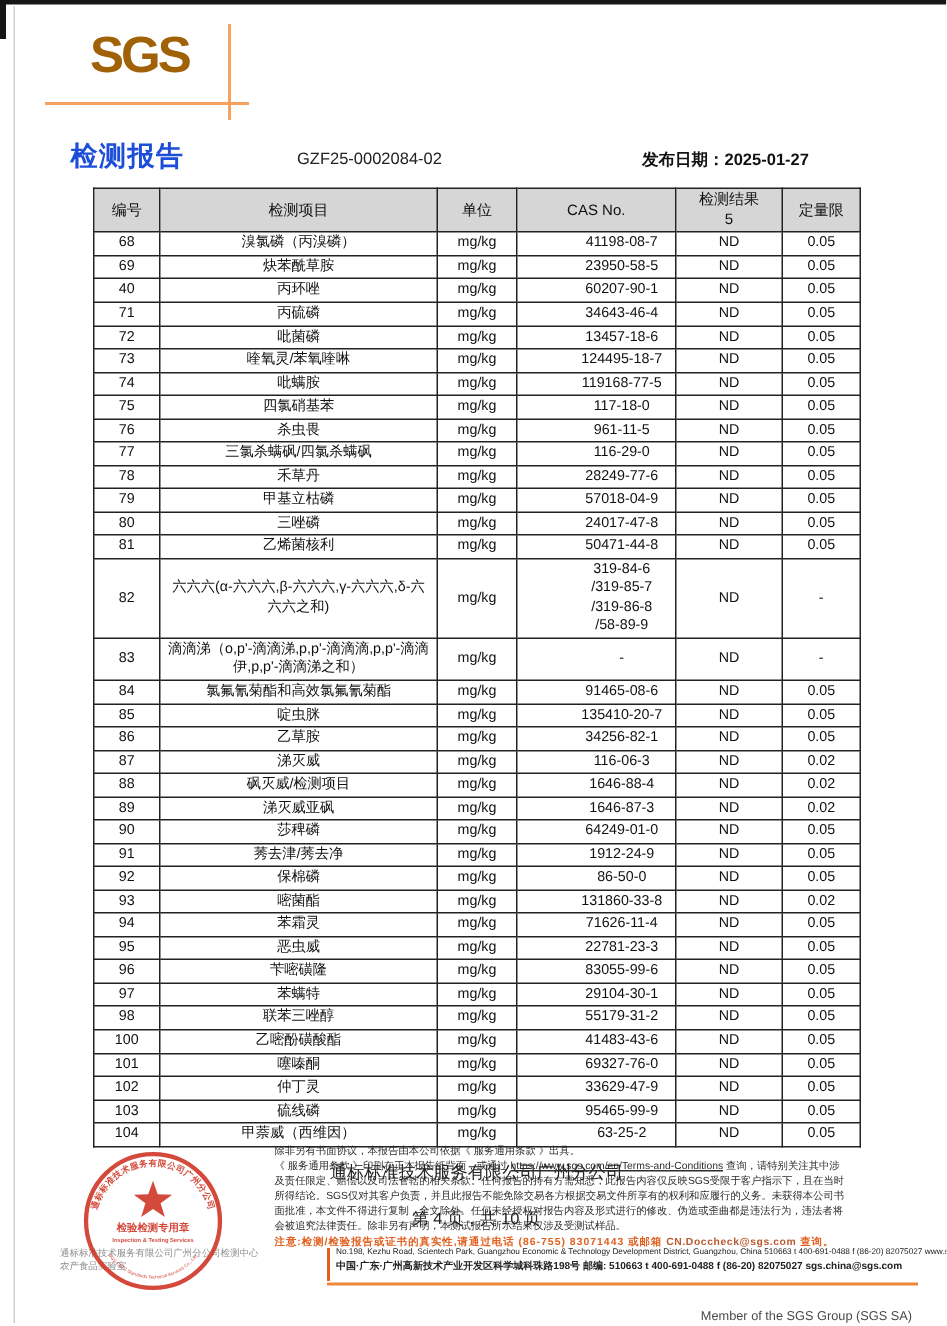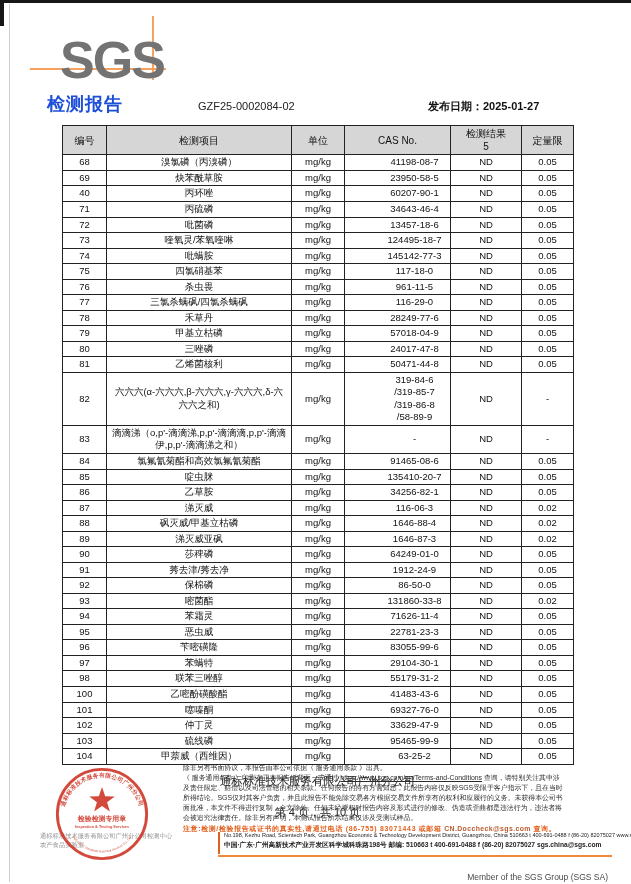--- a/index.html
+++ b/index.html
@@ -8,22 +8,22 @@
     font-family:"Liberation Sans","DejaVu Sans",sans-serif; color:#1a1a1a;
     overflow:hidden;
   }
   
   .top-edge   { position:absolute; top:0; left:0; width:631px; height:3px; background:#161616; }
   .corner-edge{ position:absolute; top:0; left:0; width:4px; height:26px; background:#161616; }
   .left-line  { position:absolute; top:4px; left:9px; width:1px; height:878px; background:#cfcfcf; }
 
   
   .logo-wrap { position:absolute; left:46px; top:18px; width:140px; height:70px; }
-  .logo-text { position:absolute; left:14px; top:2px; font-size:52px; font-weight:bold;
-               letter-spacing:-2px; color:#737373; line-height:1;margin-top:14px; }
+  .logo-text { position:absolute; left:14px; top:2px; font-size:34px; font-weight:bold;
+               letter-spacing:-2px; color:#a16207; line-height:1; }
   .logo-hline { position:absolute; left:-16px; top:50px; width:136px; height:2px; background:#f6a15e; }
   .logo-vline { position:absolute; left:106px; top:-2px; width:2px; height:64px; background:#f6a15e; }
 
   
   .report-title { position:absolute; left:47px; top:92px; font-size:18px; font-weight:bold; letter-spacing:1px; color:#1d4ed8; }
   .report-no    { position:absolute; left:198px; top:100px; font-size:11px; color:#222; }
   .issue-date   { position:absolute; left:428px; top:99px; font-size:11px; font-weight:bold; color:#111; }
 
   
   .table-zone { position:absolute; left:62px; top:125px; width:511px; }
@@ -141,21 +141,21 @@
             <td class="c1">喹氧灵/苯氧喹啉</td>
             <td class="c2">mg/kg</td>
             <td class="c3">124495-18-7</td>
             <td class="c4">ND</td>
             <td class="c5">0.05</td>
           </tr>
           <tr>
             <td class="c0">74</td>
             <td class="c1">吡螨胺</td>
             <td class="c2">mg/kg</td>
-            <td class="c3">145142-77-3</td>
+            <td class="c3">119168-77-5</td>
             <td class="c4">ND</td>
             <td class="c5">0.05</td>
           </tr>
           <tr>
             <td class="c0">75</td>
             <td class="c1">四氯硝基苯</td>
             <td class="c2">mg/kg</td>
             <td class="c3">117-18-0</td>
             <td class="c4">ND</td>
             <td class="c5">0.05</td>
@@ -254,21 +254,21 @@
           <tr>
             <td class="c0">87</td>
             <td class="c1">涕灭威</td>
             <td class="c2">mg/kg</td>
             <td class="c3">116-06-3</td>
             <td class="c4">ND</td>
             <td class="c5">0.02</td>
           </tr>
           <tr>
             <td class="c0">88</td>
-            <td class="c1">砜灭威/甲基立枯磷</td>
+            <td class="c1">砜灭威/检测项目</td>
             <td class="c2">mg/kg</td>
             <td class="c3">1646-88-4</td>
             <td class="c4">ND</td>
             <td class="c5">0.02</td>
           </tr>
           <tr>
             <td class="c0">89</td>
             <td class="c1">涕灭威亚砜</td>
             <td class="c2">mg/kg</td>
             <td class="c3">1646-87-3</td>

